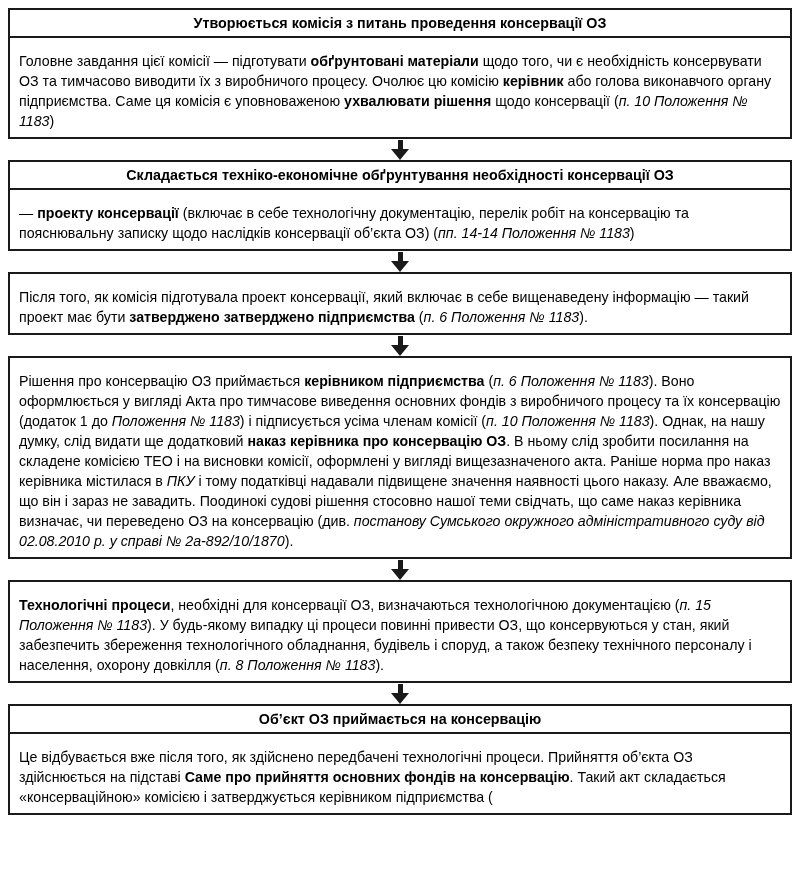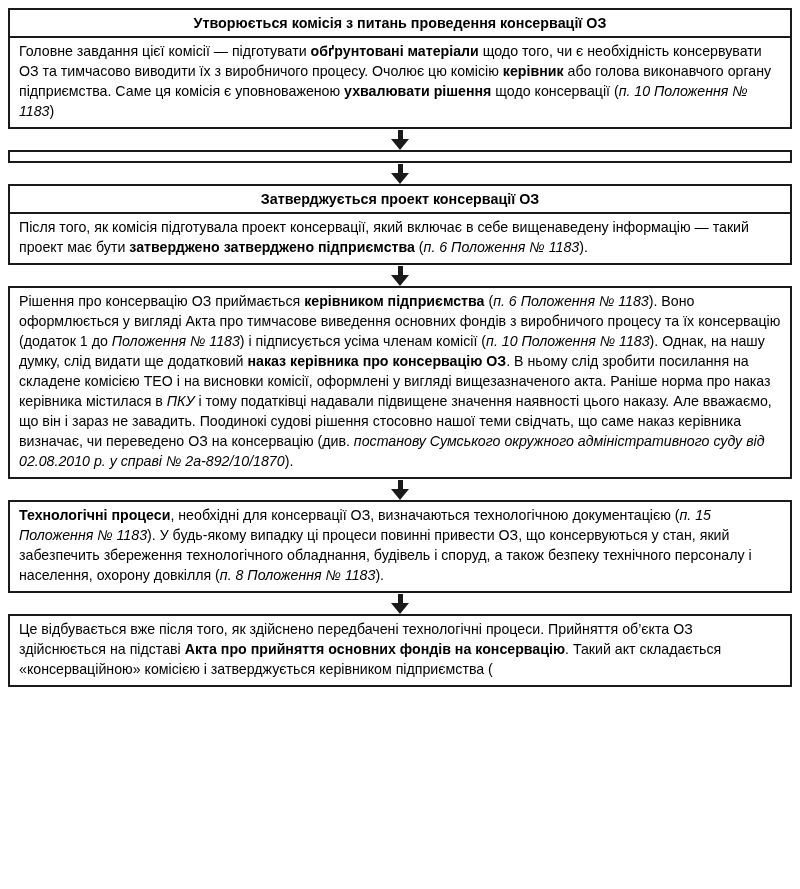--- a/index.html
+++ b/index.html
@@ -27,21 +27,21 @@
     border-bottom: 2px solid var(--border);
     font-weight: bold;
     font-size: 14.3px;
     line-height: 18px;
     text-align: center;
     padding: 4px 10px;
   }
   .block-body {
     font-size: 14.2px;
     line-height: 20px;
-    padding: 3px 9px 6px 9px;
+    padding: 13px 9px 6px 9px;
     border-radius: 15px;
   }
   .para { margin: 0; }
   .block-body b { font-weight: bold; }
   .block-body i { font-style: italic; }
   .arrow {
     height: 21px;
     display: flex;
     flex-direction: column;
     align-items: center;
@@ -71,31 +71,32 @@
         <div class="para"><span>Головне завдання цієї комісії — підготувати </span><b>обґрунтовані матеріали</b><span> щодо того, чи є необхідність консервувати ОЗ та тимчасово виводити їх з виробничого процесу. Очолює цю комісію </span><b>керівник</b><span> або голова виконавчого органу підприємства. Саме ця комісія є уповноваженою </span><b>ухвалювати рішення</b><span> щодо консервації (</span><i>п. 10 Положення № 1183</i><span>)</span></div>
       </div>
   </section>
 
   <div class="arrow">
     <div class="arrow-stem"></div>
     <div class="arrow-head"></div>
   </div>
 
   <section class="block">
+    <div class="block-header">Складається техніко-економічне обґрунтування необхідності консервації ОЗ</div>
     <div class="block-body">
+        <div class="para"><span>— </span><b>проекту консервації</b><span> (включає в себе технологічну документацію, перелік робіт на консервацію та пояснювальну записку щодо наслідків консервації об’єкта ОЗ) (</span><i>пп. 14-14 Положення № 1183</i><span>)</span></div>
       </div>
   </section>
 
   <div class="arrow">
     <div class="arrow-stem"></div>
     <div class="arrow-head"></div>
   </div>
 
   <section class="block">
-    <div class="block-header">Затверджується проект консервації ОЗ</div>
     <div class="block-body">
         <div class="para"><span>Після того, як комісія підготувала проект консервації, який включає в себе вищенаведену інформацію — такий проект має бути </span><b>затверджено затверджено підприємства</b><span> (</span><i>п. 6 Положення № 1183</i><span>).</span></div>
       </div>
   </section>
 
   <div class="arrow">
     <div class="arrow-stem"></div>
     <div class="arrow-head"></div>
   </div>
 
@@ -115,18 +116,19 @@
         <div class="para"><b>Технологічні процеси</b><span>, необхідні для консервації ОЗ, визначаються технологічною документацією (</span><i>п. 15 Положення № 1183</i><span>). У будь-якому випадку ці процеси повинні привести ОЗ, що консервуються у стан, який забезпечить збереження технологічного обладнання, будівель і споруд, а також безпеку технічного персоналу і населення, охорону довкілля (</span><i>п. 8 Положення № 1183</i><span>).</span></div>
       </div>
   </section>
 
   <div class="arrow">
     <div class="arrow-stem"></div>
     <div class="arrow-head"></div>
   </div>
 
   <section class="block">
+    <div class="block-header">Об’єкт ОЗ приймається на консервацію</div>
     <div class="block-body">
-        <div class="para"><span>Це відбувається вже після того, як здійснено передбачені технологічні процеси. Прийняття об’єкта ОЗ здійснюється на підставі </span><b>Акта про прийняття основних фондів на консервацію</b><span>. Такий акт складається «консерваційною» комісією і затверджується керівником підприємства (</span></div>
+        <div class="para"><span>Це відбувається вже після того, як здійснено передбачені технологічні процеси. Прийняття об’єкта ОЗ здійснюється на підставі </span><b>Саме про прийняття основних фондів на консервацію</b><span>. Такий акт складається «консерваційною» комісією і затверджується керівником підприємства (</span></div>
       </div>
   </section>
 
 </div>
 
 </body></html>

